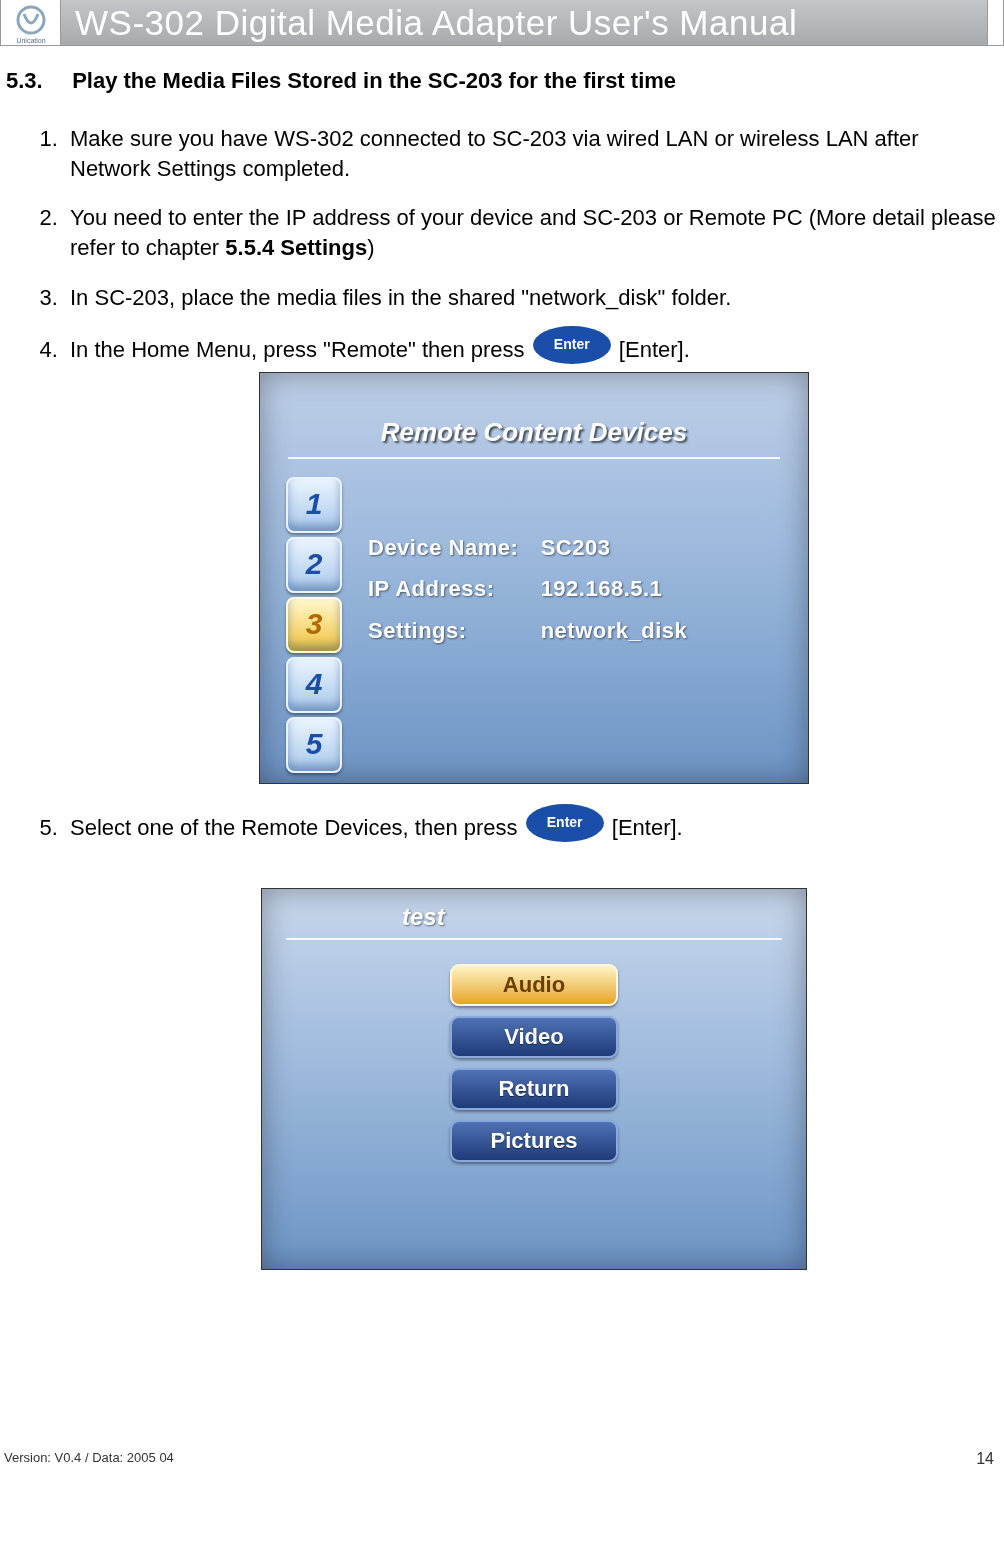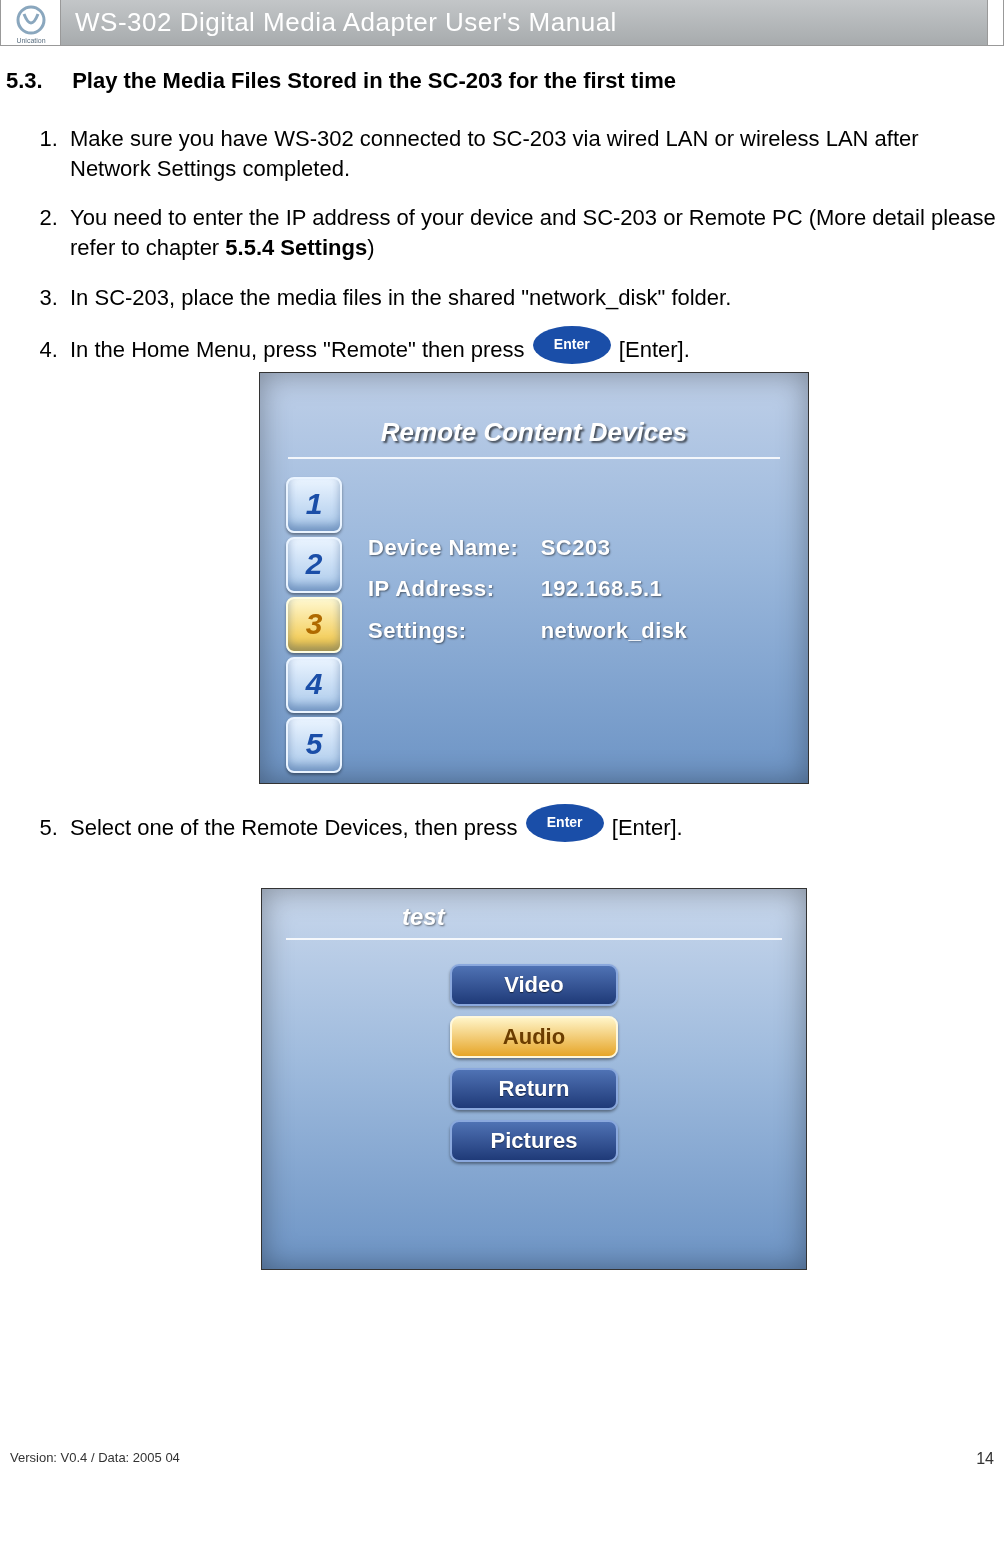--- a/index.html
+++ b/index.html
@@ -26,21 +26,21 @@
     border-right: 1px solid #999;
     background: #fff;
   }
   .logo-cell svg { width: 42px; height: 42px; }
   .title-cell {
     flex: 1;
     height: 100%;
     background: linear-gradient(#c3c6c8, #a7abad);
     color: #fff;
     font-family: "Arial Narrow", Arial, sans-serif;
-    font-size: 26px;
+    font-size: 35px;
     letter-spacing: 0.5px;
     display: flex;
     align-items: center;
     padding-left: 14px;
   }
   .right-cell {
     width: 16px;
     height: 100%;
     border-left: 1px solid #999;
     background: #fff;
@@ -150,21 +150,21 @@
     background: linear-gradient(#4f72b4,#1f3a78);
     color: #fff;
     border: 2px solid #8aa8dd;
     text-shadow: 0 1px 1px rgba(0,0,0,0.5);
   }
   .footer {
     position: relative;
     font-size: 13px;
     color: #333;
     margin-top: 180px;
-    padding: 0 10px 6px 10px;
+    padding: 0 10px 6px 4px;
     display: flex;
     justify-content: space-between;
   }
   .footer .pg { font-size: 16px; }
 </style>
 </head>
 <body>
 
 <div class="header-bar">
   <div class="logo-cell">
@@ -233,22 +233,22 @@
     <li>
       <span>Select one of the Remote Devices, then press </span>
       <span class="enter-pill">Enter</span>
       <span>[Enter].</span>
 
       
       <div class="screenshot sc2" style="margin-top:40px">
         <div class="sc2-top">test</div>
         <div class="sc2-line"></div>
         <div class="sc2-menu">
+          <div class="menu-btn sel">Audio</div>
           <div class="menu-btn norm">Video</div>
-          <div class="menu-btn sel">Audio</div>
           <div class="menu-btn norm">Return</div>
           <div class="menu-btn norm">Pictures</div>
         </div>
       </div>
     </li>
   </ol>
 
 </div>
 
 <div class="footer">

